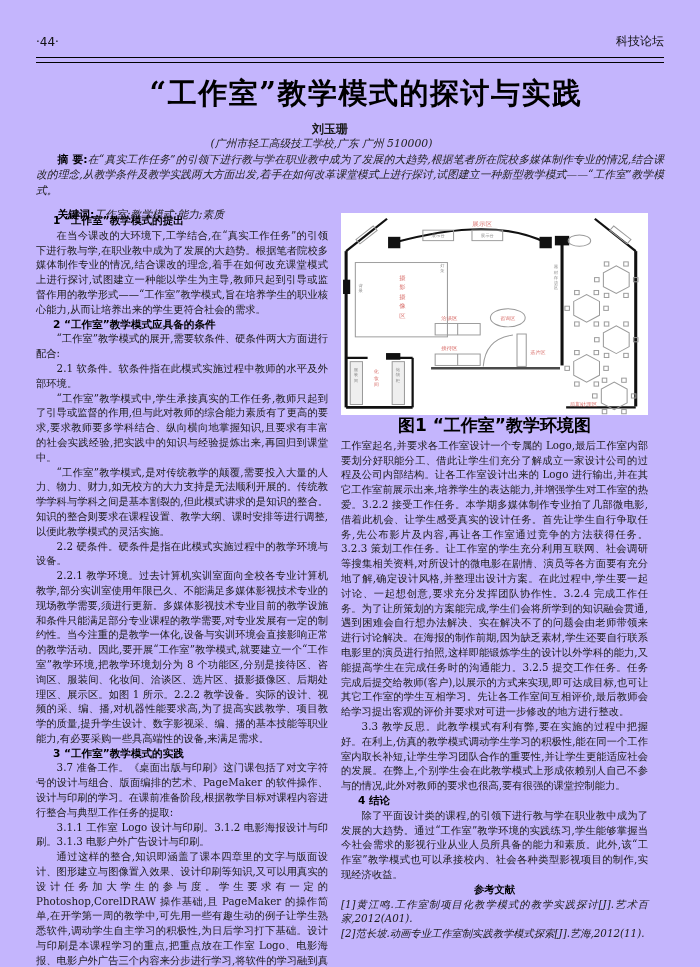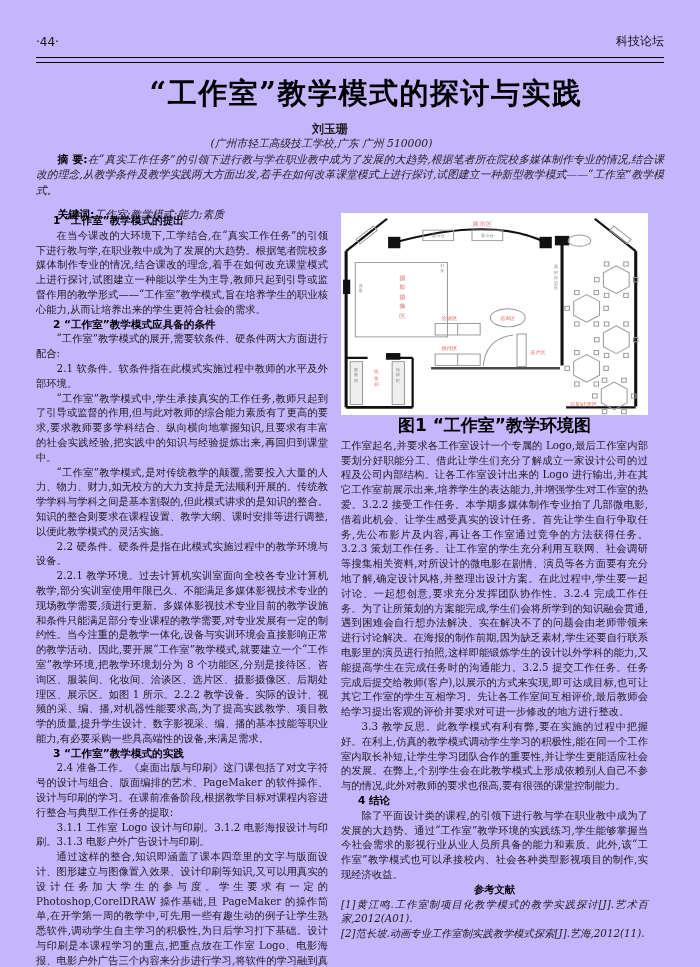--- a/index.html
+++ b/index.html
@@ -70,21 +70,21 @@
         <p class="p-heading">1 “工作室”教学模式的提出</p>
         <p class="p-body">在当今课改的大环境下,工学结合,在“真实工作任务”的引领下进行教与学,在职业教中成为了发展的大趋势。根据笔者院校多媒体制作专业的情况,结合课改的理念,着手在如何改充课堂模式上进行探讨,试图建立一种能以学生为主导,教师只起到引导或监督作用的教学形式——“工作室”教学模式,旨在培养学生的职业核心能力,从而让培养出来的学生更符合社会的需求。</p>
         <p class="p-heading">2 “工作室”教学模式应具备的条件</p>
         <p class="p-body">“工作室”教学模式的展开,需要软条件、硬条件两大方面进行配合:</p>
         <p class="p-body">2.1 软条件。软条件指在此模式实施过程中教师的水平及外部环境。</p>
         <p class="p-body">“工作室”教学模式中,学生承接真实的工作任务,教师只起到了引导或监督的作用,但与此对教师的综合能力素质有了更高的要求,要求教师要多学科结合、纵向横向地掌握知识,且要求有丰富的社会实践经验,把实践中的知识与经验提炼出来,再回归到课堂中。</p>
         <p class="p-body">“工作室”教学模式,是对传统教学的颠覆,需要投入大量的人力、物力、财力,如无校方的大力支持是无法顺利开展的。传统教学学科与学科之间是基本割裂的,但此模式讲求的是知识的整合。知识的整合则要求在课程设置、教学大纲、课时安排等进行调整,以便此教学模式的灵活实施。</p>
         <p class="p-body">2.2 硬条件。硬条件是指在此模式实施过程中的教学环境与设备。</p>
         <p class="p-body">2.2.1 教学环境。过去计算机实训室面向全校各专业计算机教学,部分实训室使用年限已久、不能满足多媒体影视技术专业的现场教学需要,须进行更新。多媒体影视技术专业目前的教学设施和条件只能满足部分专业课程的教学需要,对专业发展有一定的制约性。当今注重的是教学一体化,设备与实训环境会直接影响正常的教学活动。因此,要开展“工作室”教学模式,就要建立一个“工作室”教学环境,把教学环境划分为 8 个功能区,分别是接待区、咨询区、服装间、化妆间、洽谈区、选片区、摄影摄像区、后期处理区、展示区。如图 1 所示。2.2.2 教学设备。实际的设计、视频的采、编、播,对机器性能要求高,为了提高实践教学、项目教学的质量,提升学生设计、数字影视采、编、播的基本技能等职业能力,有必要采购一些具高端性的设备,来满足需求。</p>
         <p class="p-heading">3 “工作室”教学模式的实践</p>
-        <p class="p-body">2.4 准备工作。《桌面出版与印刷》这门课包括了对文字符号的设计与组合、版面编排的艺术、PageMaker 的软件操作、设计与印刷的学习。在课前准备阶段,根据教学目标对课程内容进行整合与典型工作任务的提取:</p>
+        <p class="p-body">3.7 准备工作。《桌面出版与印刷》这门课包括了对文字符号的设计与组合、版面编排的艺术、PageMaker 的软件操作、设计与印刷的学习。在课前准备阶段,根据教学目标对课程内容进行整合与典型工作任务的提取:</p>
         <p class="p-body">3.1.1 工作室 Logo 设计与印刷。3.1.2 电影海报设计与印刷。3.1.3 电影户外广告设计与印刷。</p>
         <p class="p-body">通过这样的整合,知识即涵盖了课本四章里的文字与版面设计、图形建立与图像置入效果、设计印刷等知识,又可以用真实的设计任务加大学生的参与度。学生要求有一定的 Photoshop,CorelDRAW 操作基础,且 PageMaker 的操作简单,在开学第一周的教学中,可先用一些有趣生动的例子让学生熟悉软件,调动学生自主学习的积极性,为日后学习打下基础。设计与印刷是本课程学习的重点,把重点放在工作室 Logo、电影海报、电影户外广告三个内容来分步进行学习,将软件的学习融到真实的工作中去。</p>
         <p class="p-body">3.2 实施过程</p>
       </div>
 
     <div class="col">
       <div class="figure">
         <svg viewBox="0 0 300 212" preserveAspectRatio="none">
 
           <g>

